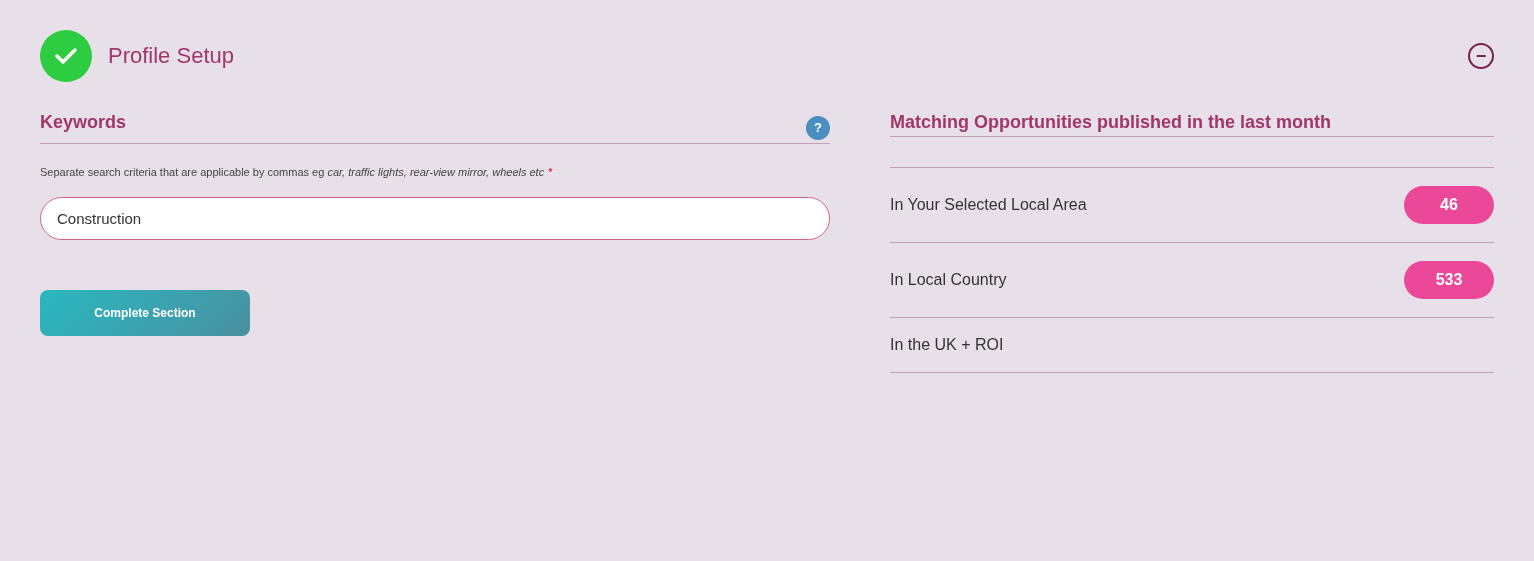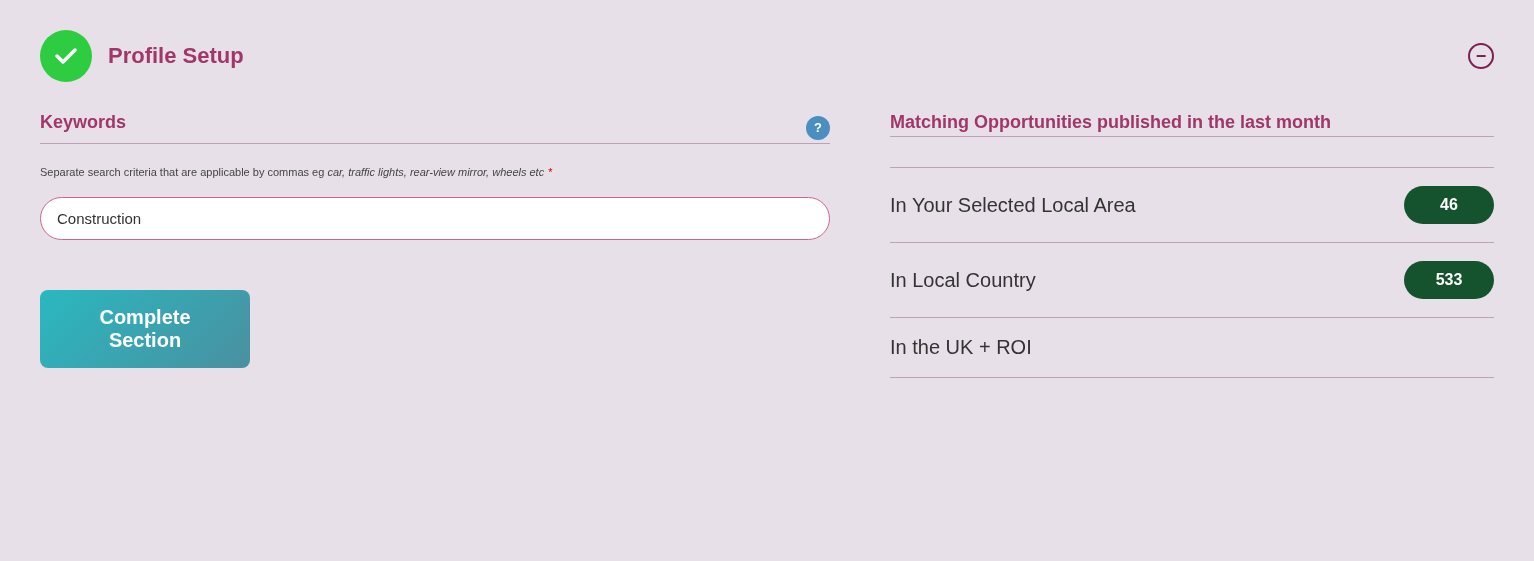--- a/index.html
+++ b/index.html
@@ -50,21 +50,21 @@
     }
 
     .check-circle svg {
       width: 28px;
       height: 28px;
     }
 
     .profile-setup-title {
       color: #a0366a;
       font-size: 22px;
-      font-weight: bold;
+      font-weight: normal;
     }
 
     .minus-icon {
       width: 26px;
       height: 26px;
       border-radius: 50%;
       border: 2px solid #7a2050;
       display: flex;
       align-items: center;
       justify-content: center;
@@ -128,21 +128,21 @@
       color: #333;
       outline: none;
       margin-bottom: 30px;
     }
 
     .complete-btn {
       width: 210px;
       padding: 16px 24px;
       background: linear-gradient(135deg, #2ab8c0, #4a90a0);
       color: white;
-      font-size: 20px;
+      font-size: 12px;
       font-weight: bold;
       border: none;
       border-radius: 8px;
       cursor: pointer;
       margin-top: 20px;
     }
 
     
     .right-panel {
       flex: 1;
@@ -165,25 +165,25 @@
       border-bottom: 1px solid #c0a0b8;
     }
 
     .opportunities-row:first-of-type {
       border-top: 1px solid #c0a0b8;
       margin-top: 10px;
     }
 
     .opportunities-label {
       color: #333;
-      font-size: 20px;
+      font-size: 16px;
     }
 
     .count-badge {
-      background-color: #14532d;
+      background-color: #ec4899;
       color: white;
       font-size: 16px;
       font-weight: bold;
       padding: 10px 30px;
       border-radius: 25px;
       min-width: 90px;
       text-align: center;
     }
 
     .help-icon {

